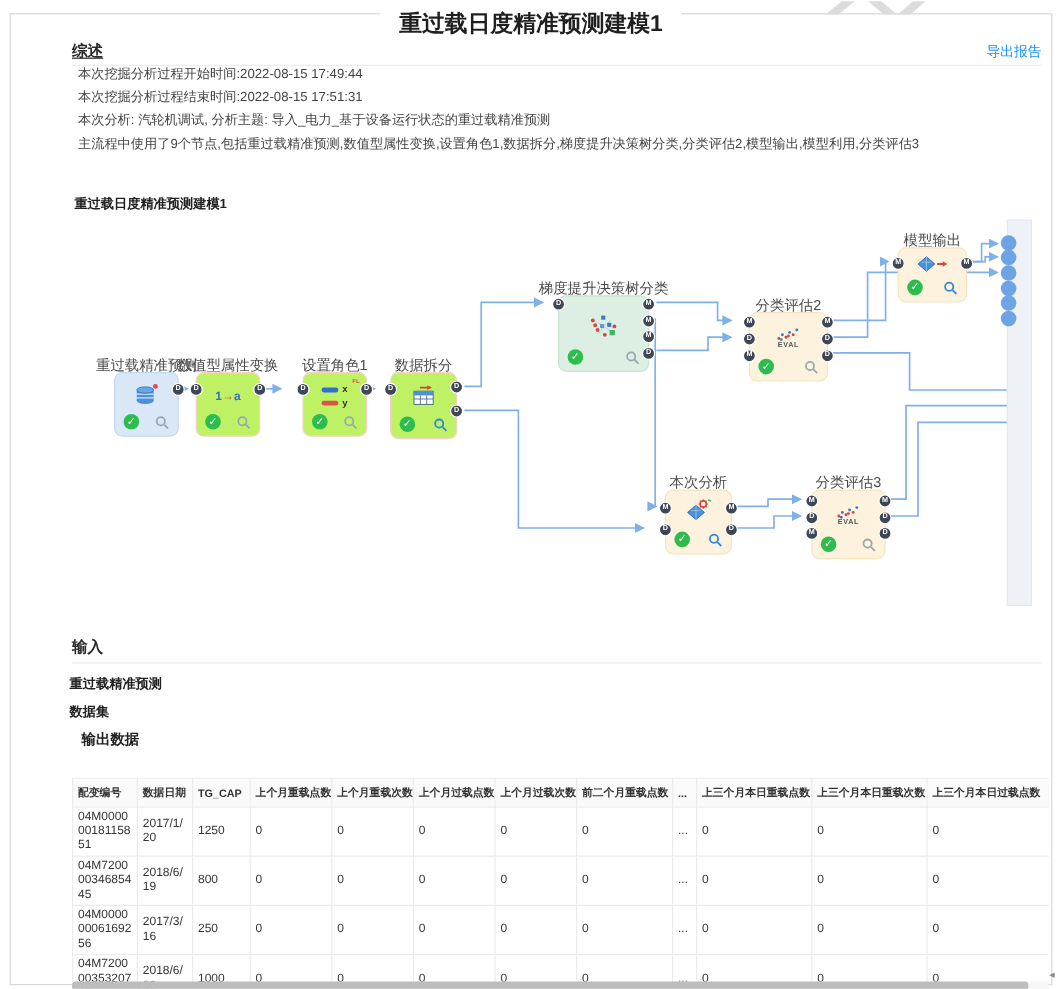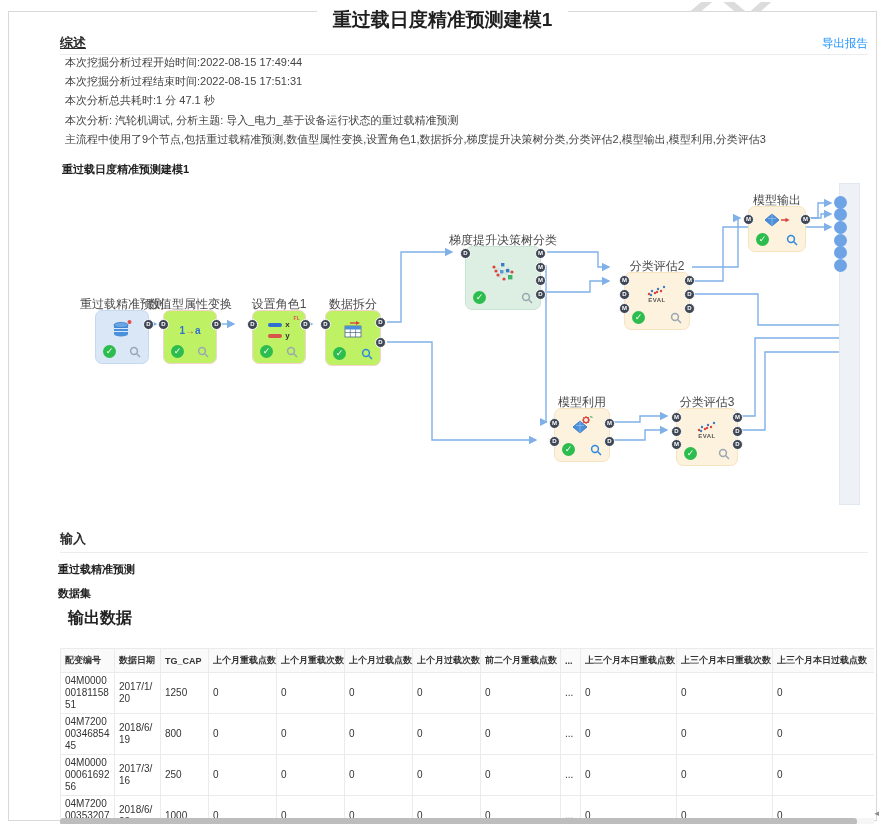--- a/index.html
+++ b/index.html
@@ -93,21 +93,20 @@
   <span class="page-title">重过载日度精准预测建模1</span>
 </div>
 
 <div class="sec-head" style="left:60px; top:34px;text-decoration:underline;">综述</div>
 <div class="export-link">导出报告</div>
 <div class="divider" style="top:54px;"></div>
 
 <div class="overview-text">
   <p>本次挖掘分析过程开始时间:2022-08-15 17:49:44</p>
   <p>本次挖掘分析过程结束时间:2022-08-15 17:51:31</p>
-  <p>本次分析总共耗时:1 分 47.1 秒</p>
   <p>本次分析: 汽轮机调试, 分析主题: 导入_电力_基于设备运行状态的重过载精准预测</p>
   <p>主流程中使用了9个节点,包括重过载精准预测,数值型属性变换,设置角色1,数据拆分,梯度提升决策树分类,分类评估2,模型输出,模型利用,分类评估3</p>
 </div>
 <div class="flow-title">重过载日度精准预测建模1</div>
 
 <div>
 
   <svg class="wires" width="885" height="824">
     <defs>
       <marker id="arr" markerWidth="7" markerHeight="7" refX="5" refY="3" orient="auto">
@@ -275,21 +274,21 @@
         <span class="port">D</span>
       </div>
     <div class="ports pr">
         <span class="port">M</span>
         <span class="port">M</span>
         <span class="port">M</span>
         <span class="port">D</span>
       </div>
   </div>
 
-  <div class="node cream" id="n6" style="left:624px;top:260px;width:66px;height:58px;margin-top:12px;">
+  <div class="node cream" id="n6" style="left:624px;top:260px;width:66px;height:58px;">
     <div class="node-label">分类评估2</div>
     <div class="node-icon" style="top:5px;height:30px;">
       <span class="eval-ic">
         <svg width="24" height="13">
           <circle cx="4" cy="10" r="1.2" fill="#d9453e"></circle>
             <circle cx="7" cy="7" r="1.2" fill="#3a7ac6"></circle>
           <circle cx="10" cy="9" r="1.2" fill="#d9453e"></circle>
             <circle cx="13" cy="5" r="1.2" fill="#3a7ac6"></circle>
           <circle cx="16" cy="7" r="1.2" fill="#d9453e"></circle>
             <circle cx="19" cy="3" r="1.2" fill="#3a7ac6"></circle>
@@ -341,21 +340,21 @@
     </div>
     <div class="ports pl">
         <span class="port">M</span>
       </div>
     <div class="ports pr">
         <span class="port">M</span>
       </div>
   </div>
 
   <div class="node cream" id="n8" style="left:554px;top:408px;width:56px;height:54px;">
-    <div class="node-label">模型利用</div>
+    <div class="node-label">本次分析</div>
     <div class="node-icon" style="top:5px;height:22px;">
       <svg width="24" height="20">
         <polygon points="10,6 17,12 10,18 3,12" fill="#4a90da" stroke="#2f6fc0" stroke-width="0.8"></polygon>
         <path d="M6,10.5 h8 M10,6 v12" stroke="#9cc3ea" stroke-width="0.7"></path>
         <circle cx="16" cy="5" r="2.6" fill="none" stroke="#d9453e" stroke-width="1.3"></circle>
         <path d="M16,1 v1.5 M16,7.5 v1.5 M12,5 h1.5 M18.5,5 h1.5 M13.2,2.2 l1,1 M17.8,6.8 l1,1 M18.8,2.2 l-1,1 M14.2,6.8 l-1,1" stroke="#d9453e" stroke-width="1"></path>
         <path d="M20,1.5 l2.5,1" stroke="#3cb26b" stroke-width="1.2"></path>
       </svg>
     </div>
     <div class="node-status">
@@ -421,21 +420,21 @@
   <div class="dot" style="left:834px;top:221px;"></div>
   <div class="dot" style="left:834px;top:234px;"></div>
   <div class="dot" style="left:834px;top:246px;"></div>
   <div class="dot" style="left:834px;top:259px;"></div>
 </div>
 
 <div class="sec-head" style="left:60px; top:530px;">输入</div>
 <div class="divider" style="top:552px;"></div>
 <div class="sub-head" style="left:58px; top:562px;">重过载精准预测</div>
 <div class="sub-head" style="left:58px; top:586px;">数据集</div>
-<div class="sub-head" style="left:68px; top:608px; font-size:16px;">输出数据</div>
+<div class="sub-head" style="left:68px; top:608px; font-size:12px;">输出数据</div>
 
 <div class="table-wrap">
   <table>
     <colgroup>
       <col style="width:54px">
         <col style="width:46px">
         <col style="width:48px">
         <col style="width:68px">
       <col style="width:68px">
         <col style="width:68px">

